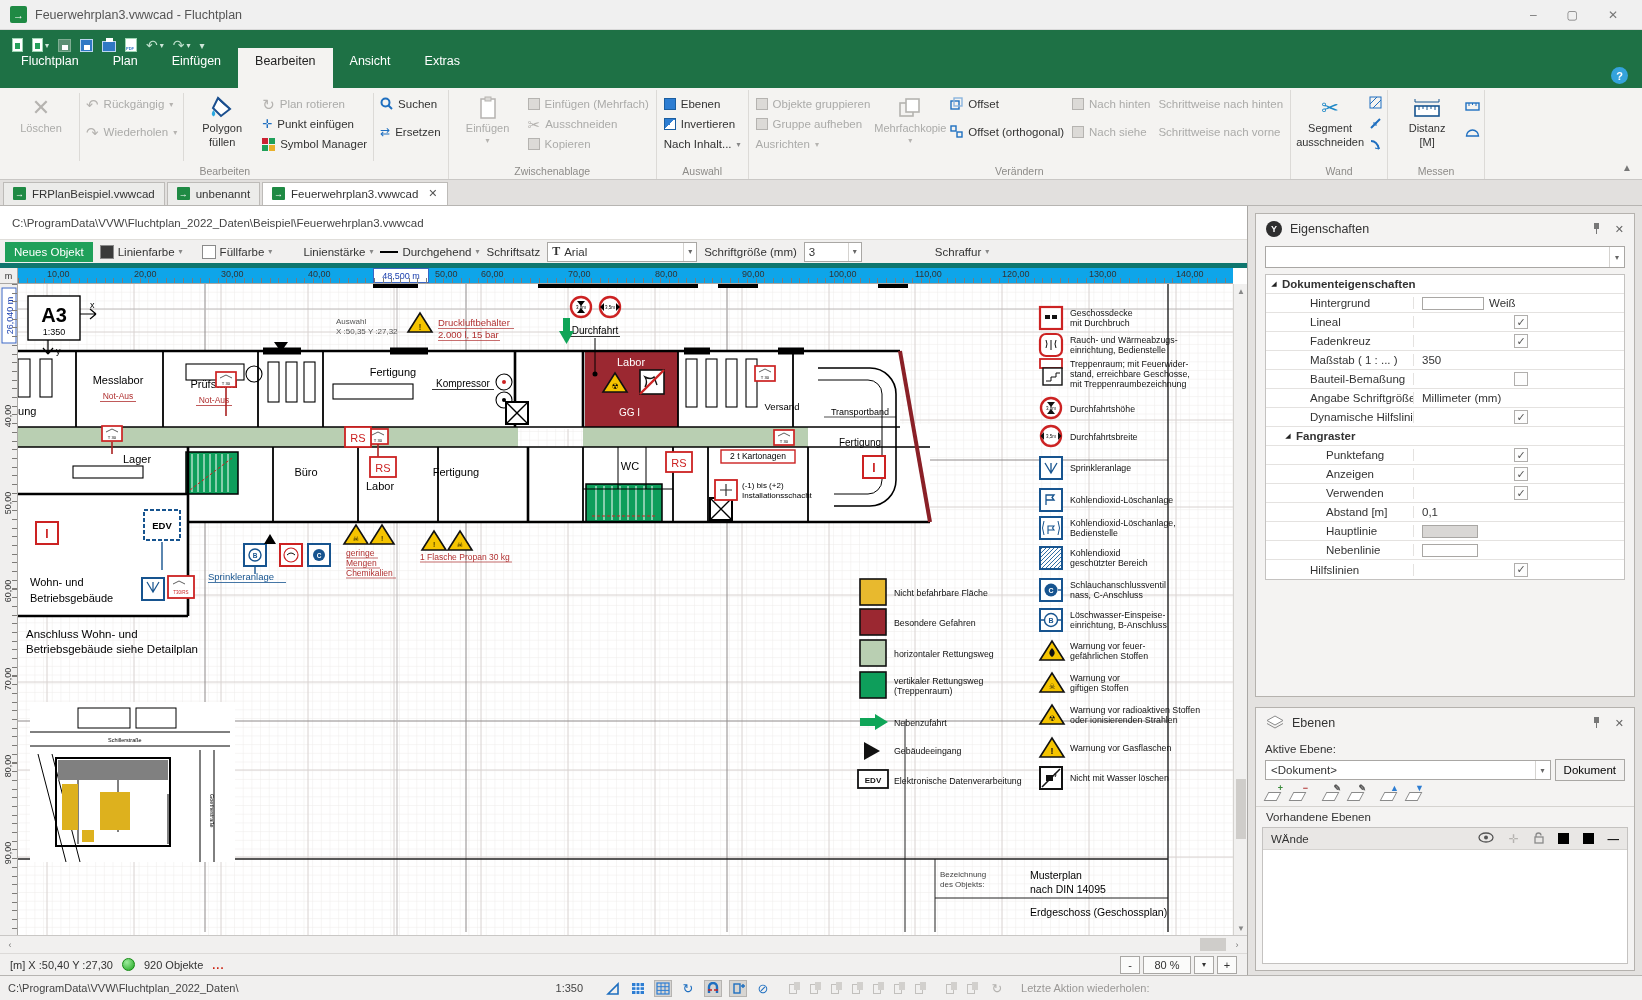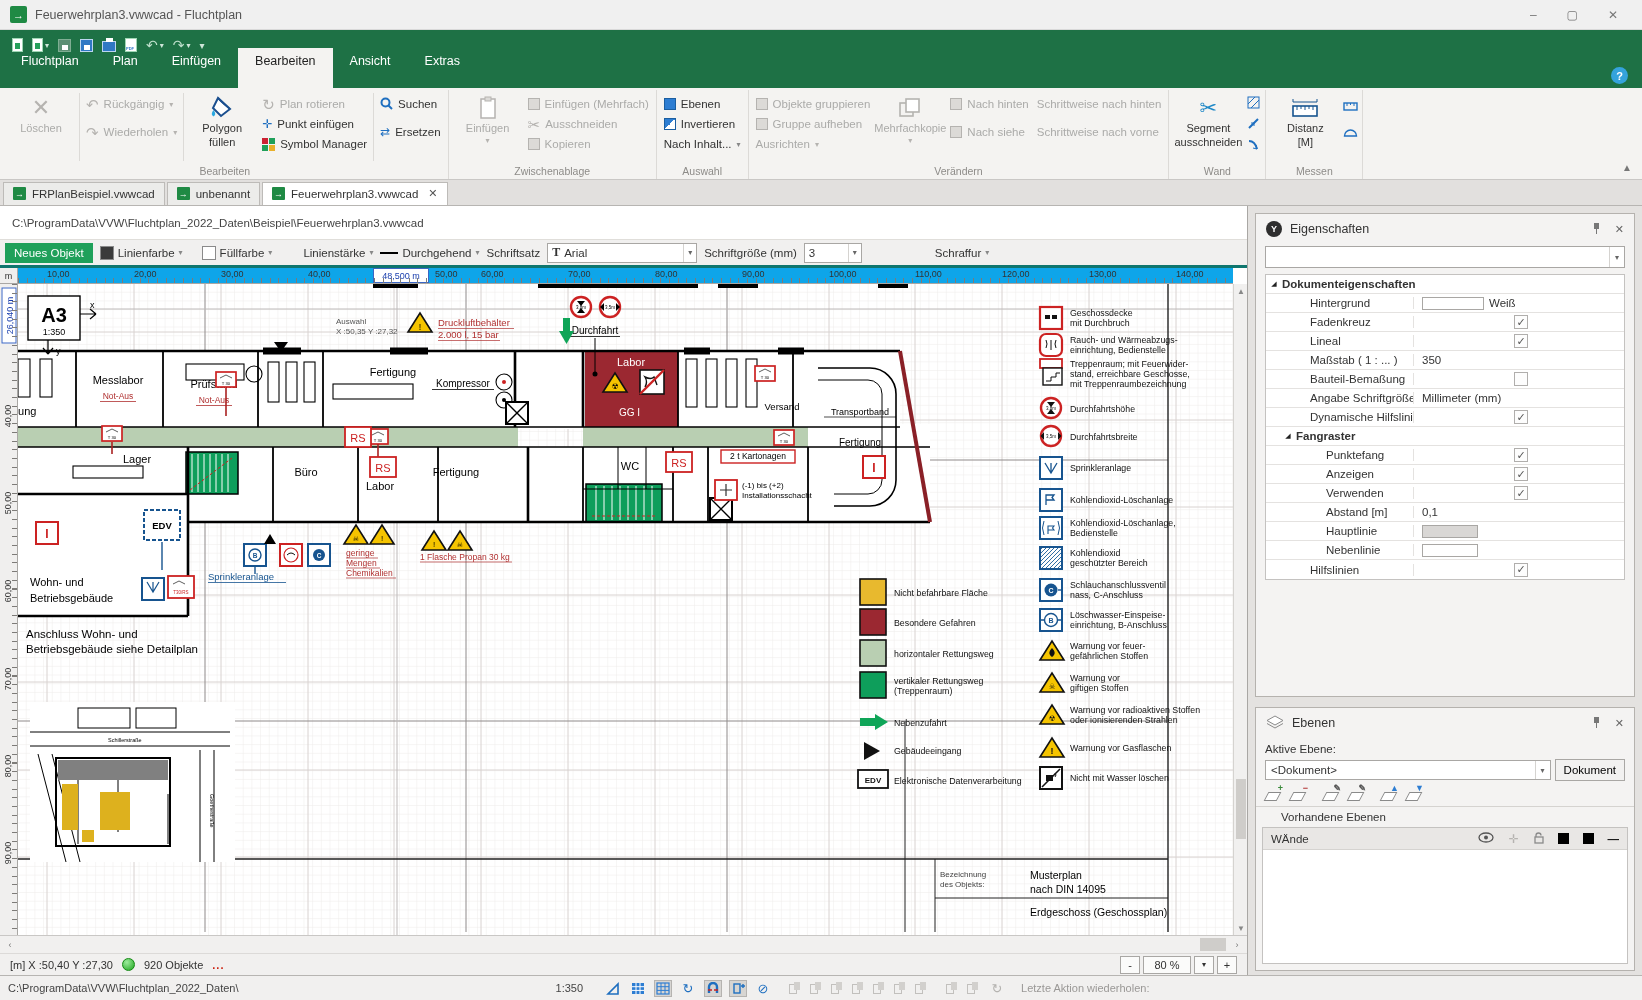--- a/index.html
+++ b/index.html
@@ -54,21 +54,21 @@
 
 .doctabs{height:26px;background:#e2e0de;display:flex;align-items:flex-end;padding-left:3px;border-bottom:1px solid #b7b5b2;flex:none}
 .dtab{display:flex;align-items:center;gap:6px;padding:4px 9px 5px;font-size:11.5px;background:#ececea;border:1px solid #bdbbb8;border-bottom:none;margin-right:2px;cursor:pointer}
 .dtab.active{background:#fff}
 .dticon{width:13px;height:13px;background:#1f8a44;color:#fff;font-size:9px;font-weight:bold;display:flex;align-items:center;justify-content:center;border-radius:1px}
 .dclose{color:#555;font-size:11px;margin-left:4px}
 
 .main{flex:1;display:flex;min-height:0}
 .left{width:1248px;flex:none;display:flex;flex-direction:column;background:#fff;border-right:1px solid #a9a7a4}
 .pathbar{height:34px;display:flex;align-items:center;padding:0 12px;font-size:11.5px;color:#444;background:#fff;border-bottom:1px solid #e0deda;flex:none}
-.formatbar{height:28px;background:#f1f0ef;border-bottom:3px solid #0f766e;display:flex;align-items:center;gap:7px;padding:8px 5px;font-size:11.5px;flex:none}
+.formatbar{height:28px;background:#f1f0ef;border-bottom:5px solid #0f766e;display:flex;align-items:center;gap:7px;padding:8px 5px;font-size:11.5px;flex:none}
 .fgrp{display:flex;align-items:center;gap:4px;white-space:nowrap}
 .btn-green{background:#1fa05a;color:#fff;padding:4px 9px;font-size:11.5px;cursor:pointer}
 .swatch{display:inline-block;width:14px;height:14px;border:1px solid #8a8a8a;background:#fff}
 .swatch.dark{background:#3a3a3a}
 .lineglyph{display:inline-block;width:18px;height:2px;background:#000}
 .combo{display:flex;align-items:center;background:#fff;border:1px solid #a9a7a4;height:20px;padding:0 4px;gap:4px}
 .combo .cval{flex:1}
 .combo .ccar{font-size:8px;color:#666;border-left:1px solid #d5d3d0;padding-left:4px;align-self:stretch;display:flex;align-items:center}
 .ticon{font-family:"Liberation Serif",serif;font-weight:bold;font-size:12px;color:#333}
 
@@ -123,21 +123,21 @@
 
 .lsub{padding:5px 9px 2px;font-size:11.5px;color:#333}
 .lrow2{display:flex;align-items:center;gap:4px;padding:2px 9px}
 .lcombo{flex:1;height:20px;border:1px solid #a9a7a4;background:#fff;display:flex;align-items:center;padding-left:5px;font-size:11.5px}
 .lcombo .ccar{margin-left:auto;font-size:8px;color:#666;padding:0 5px;border-left:1px solid #d5d3d0;align-self:stretch;display:flex;align-items:center}
 .dokbtn{height:22px;border:1px solid #a9a7a4;background:#f2f1f0;font-size:11.5px;padding:0 8px;font-family:inherit}
 .ltools{display:flex;align-items:center;gap:8px;padding:5px 9px;border-bottom:1px solid #d5d3d0}
 .lyr{width:17px;height:13px;position:relative}
 .lyr::before{content:"";position:absolute;left:1px;bottom:0;width:11px;height:7px;border:1px solid #8a8a8a;background:#fff;transform:skewX(-28deg)}
 .lyr .bdg{position:absolute;right:-1px;top:-4px;font-size:9px;line-height:1;font-weight:bold}
-.lhdr{padding:4px 25px;font-size:11.5px;color:#333}
+.lhdr{padding:4px 10px;font-size:11.5px;color:#333}
 .llist{flex:1;margin:0 6px 6px;background:#fff;border:1px solid #c4c2c0;overflow:hidden}
 .litem{height:22px;background:#e9e7e5;display:flex;align-items:center;padding:0 8px;gap:10px;font-size:11.5px;border-bottom:1px solid #d5d3d0}
 .lit-ic{margin-left:auto;display:flex;align-items:center;gap:14px}
 .bsq{width:11px;height:11px;background:#000}
 
 .statusbar{height:25px;background:#f1f0ef;border-top:1px solid #b7b5b2;display:flex;align-items:center;font-size:11px;color:#444;padding:0 8px;gap:7px;flex:none}
 .sbicon{width:18px;height:17px;display:flex;align-items:center;justify-content:center;font-size:13px}
 .pressed{background:#d7d5d2;border:1px solid #b5b3b0}
 .sb-scale{margin-left:310px}
 .lastact{color:#9a9896;margin-left:8px}
@@ -342,20 +342,36 @@
         <div class="rbig dis">
             <span class="bicon">
               <svg width="24" height="22">
                 <rect x="2" y="6" width="13" height="13" fill="none" stroke="#b5b3b0" stroke-width="1.6"></rect>
                 <rect x="8" y="2" width="13" height="13" fill="#fff" stroke="#b5b3b0" stroke-width="1.6"></rect>
               </svg>
             </span>
             <span>Mehrfachkopie</span>
             <span class="car gray">▾</span>
           </div>
+        <div class="rcol">
+          <div class="rsm">
+              <span><svg width="13" height="13">
+                  <rect x="1" y="4" width="8" height="8" fill="none" stroke="#1f6fc0" stroke-width="1.4"></rect>
+                  <rect x="4" y="1" width="8" height="8" fill="none" stroke="#8ab4de" stroke-width="1.4"></rect>
+                </svg></span>
+              <span>Offset</span>
+            </div>
+          <div class="rsm" style="margin-top:8px">
+              <span><svg width="13" height="13">
+                  <rect x="1" y="1" width="5" height="5" fill="none" stroke="#1f6fc0" stroke-width="1.4"></rect>
+                  <rect x="7" y="7" width="5" height="5" fill="none" stroke="#1f6fc0" stroke-width="1.4"></rect>
+                </svg></span>
+              <span>Offset (orthogonal)</span>
+            </div>
+        </div>
         <div class="rcol">
           <div class="rsm dis">
               <span class="isq g"></span>
               <span>Nach hinten</span>
             </div>
           <div class="rsm dis" style="margin-top:8px">
               <span class="isq g"></span>
               <span>Nach siehe</span>
             </div>
         </div>
@@ -1004,27 +1020,27 @@
               <span class="ghead">Dokumenteigenschaften</span>
             </div>
           <div class="grow">
               <span class="glab">Hintergrund</span>
               <span class="gval">
                 <span class="gsw"></span>
                 <span>Weiß</span>
               </span>
             </div>
           <div class="grow">
+              <span class="glab">Lineal</span>
+              <span class="gval">
+                <span class="gck on"></span>
+              </span>
+            </div>
+          <div class="grow">
               <span class="glab">Fadenkreuz</span>
-              <span class="gval">
-                <span class="gck on"></span>
-              </span>
-            </div>
-          <div class="grow">
-              <span class="glab">Lineal</span>
               <span class="gval">
                 <span class="gck on"></span>
               </span>
             </div>
           <div class="grow">
               <span class="glab">Maßstab ( 1 : ... )</span>
               <span class="gval">
                 <span>350</span>
               </span>
             </div>

